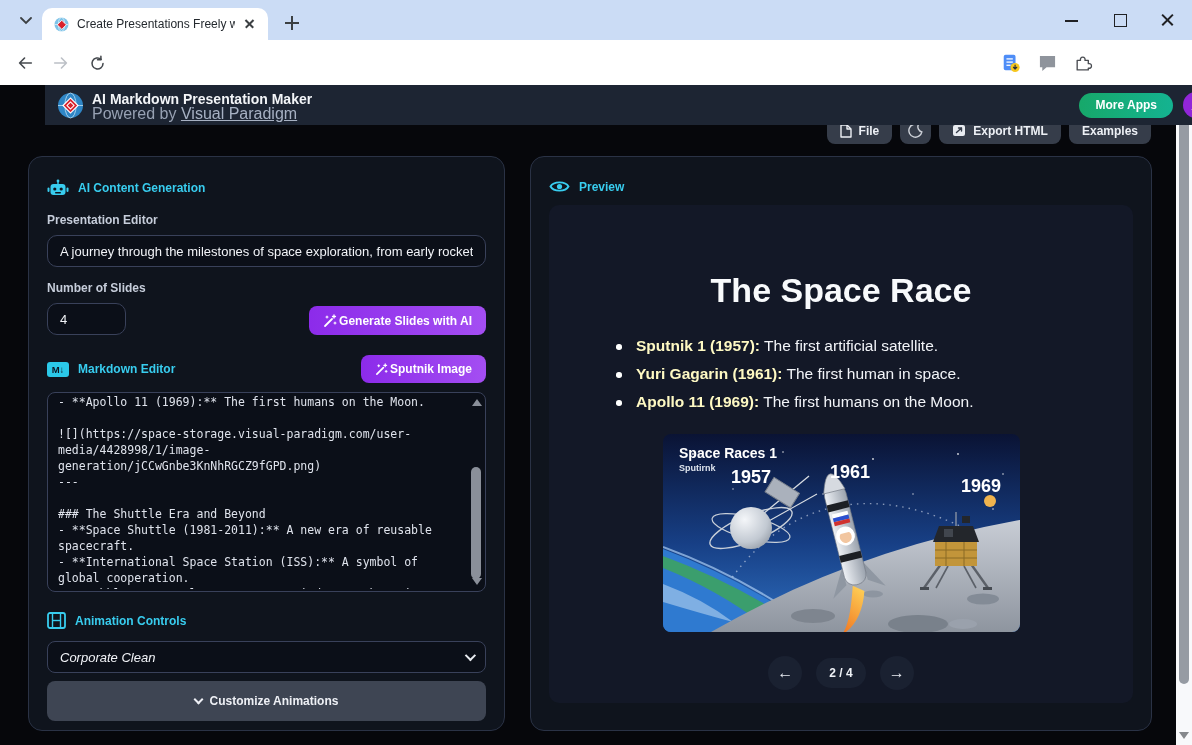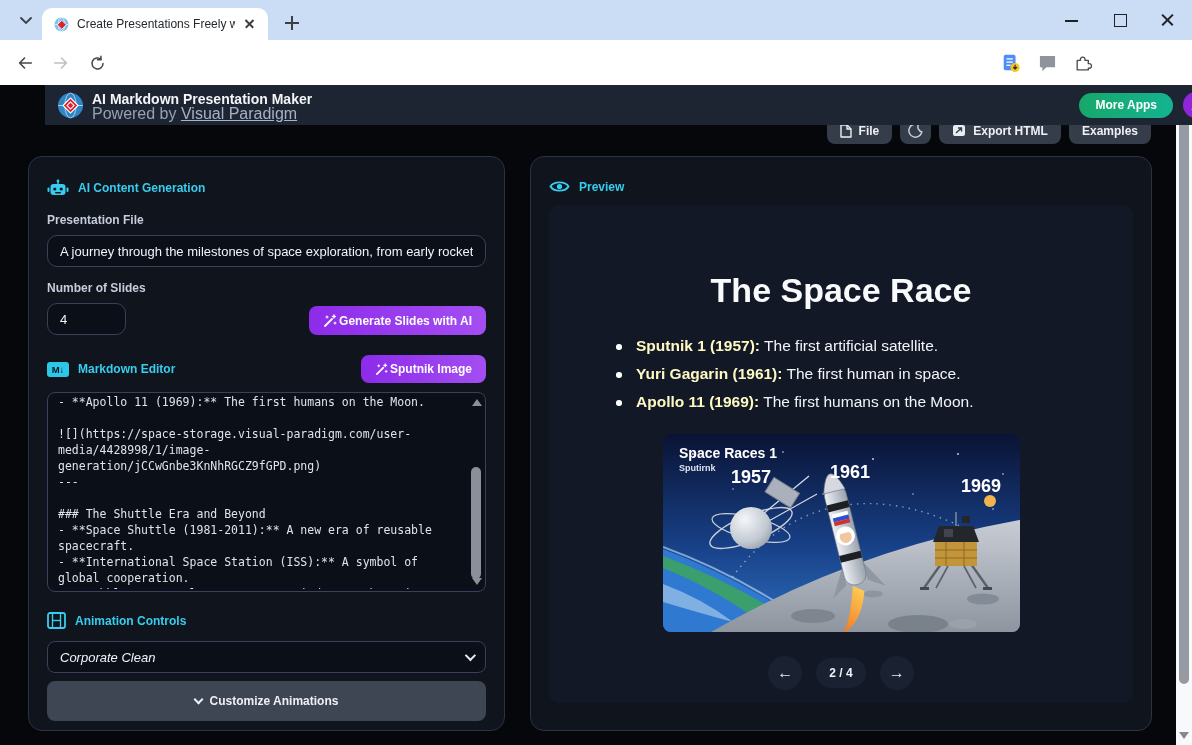--- a/index.html
+++ b/index.html
@@ -240,21 +240,21 @@
         <rect x="3.5" y="5" width="15" height="11" rx="3" fill="#38cdef"></rect>
         <rect x="0.5" y="8.5" width="2" height="4.5" rx="1" fill="#38cdef"></rect>
           <rect x="19.5" y="8.5" width="2" height="4.5" rx="1" fill="#38cdef"></rect>
         <circle cx="7.8" cy="10" r="1.6" fill="#0f141d"></circle>
           <circle cx="14.2" cy="10" r="1.6" fill="#0f141d"></circle>
         <rect x="8" y="13" width="6" height="1.4" rx="0.7" fill="#0f141d"></rect>
       </svg>
       <span class="txt">AI Content Generation</span>
     </div>
 
-    <div class="field-label">Presentation File</div>
+    <div class="field-label">Presentation Editor</div>
     <input class="text-input" value="A journey through the milestones of space exploration, from early rockets" style="">
 
     <div class="field-label" style="margin-top:14px;">Number of Slides</div>
     <div class="row">
       <input class="num-input" value="4" style="">
       <button class="btn-purple">
         <svg width="14" height="14" viewBox="0 0 14 14">
             <line x1="2" y1="12" x2="9" y2="5" stroke="#fff" stroke-width="1.8" stroke-linecap="round"></line>
             <path d="M11 1 v3 M9.5 2.5 h3" stroke="#fff" stroke-width="1.3" stroke-linecap="round"></path>
             <path d="M12 8 v2 M11 9 h2" stroke="#fff" stroke-width="1.1" stroke-linecap="round"></path>

